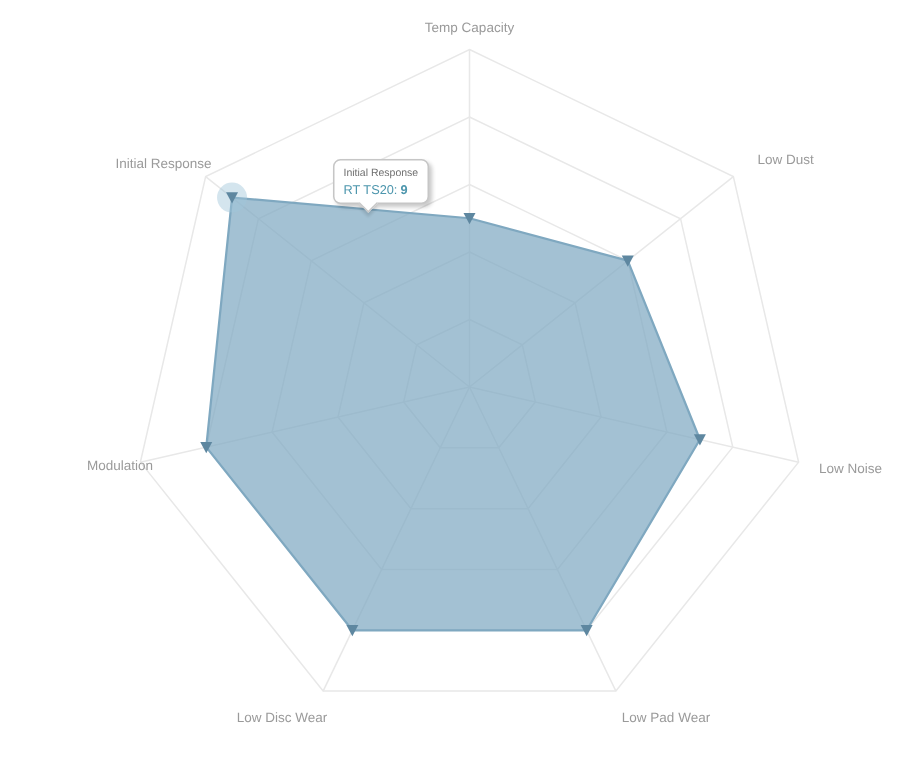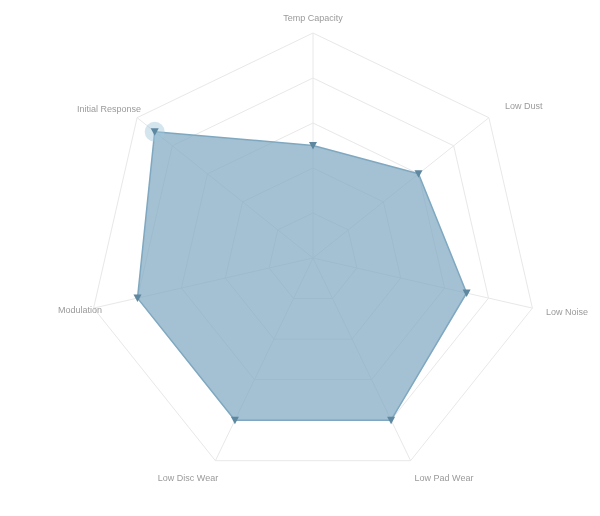--- a/index.html
+++ b/index.html
@@ -91,13 +91,20 @@
       <path d="M150.7,128.2 L158.7,128.2 L154.7,135.7 Z" fill="#5e87a0"></path>
       <text x="313" y="21" text-anchor="middle" class="axis-label">Temp Capacity</text>
       <text x="505" y="109" text-anchor="start" class="axis-label">Low Dust</text>
       <text x="546" y="315" text-anchor="start" class="axis-label">Low Noise</text>
       <text x="444" y="481" text-anchor="middle" class="axis-label">Low Pad Wear</text>
       <text x="188" y="481" text-anchor="middle" class="axis-label">Low Disc Wear</text>
       <text x="80" y="313" text-anchor="middle" class="axis-label">Modulation</text>
       <text x="109" y="112" text-anchor="middle" class="axis-label">Initial Response</text>
     </svg>
 
+  <div class="tooltip">
+    <div class="tt-cat">Initial Response</div>
+    <div class="tt-line" style="color: rgb(77, 150, 173);">
+      <span>RT TS20:</span><span class="tt-val">9</span>
+    </div>
+    <div class="tt-tail"></div>
+  </div>
 </div>
 
 </body></html>

